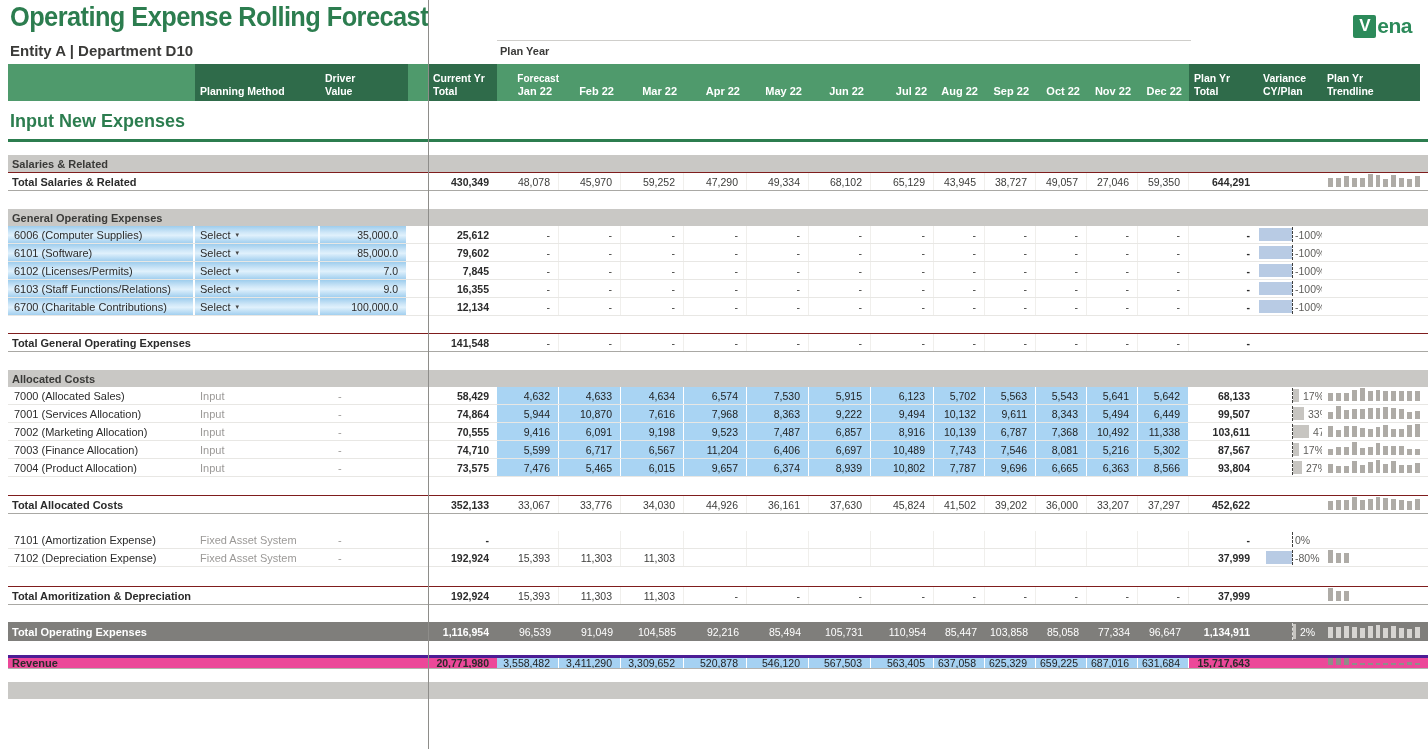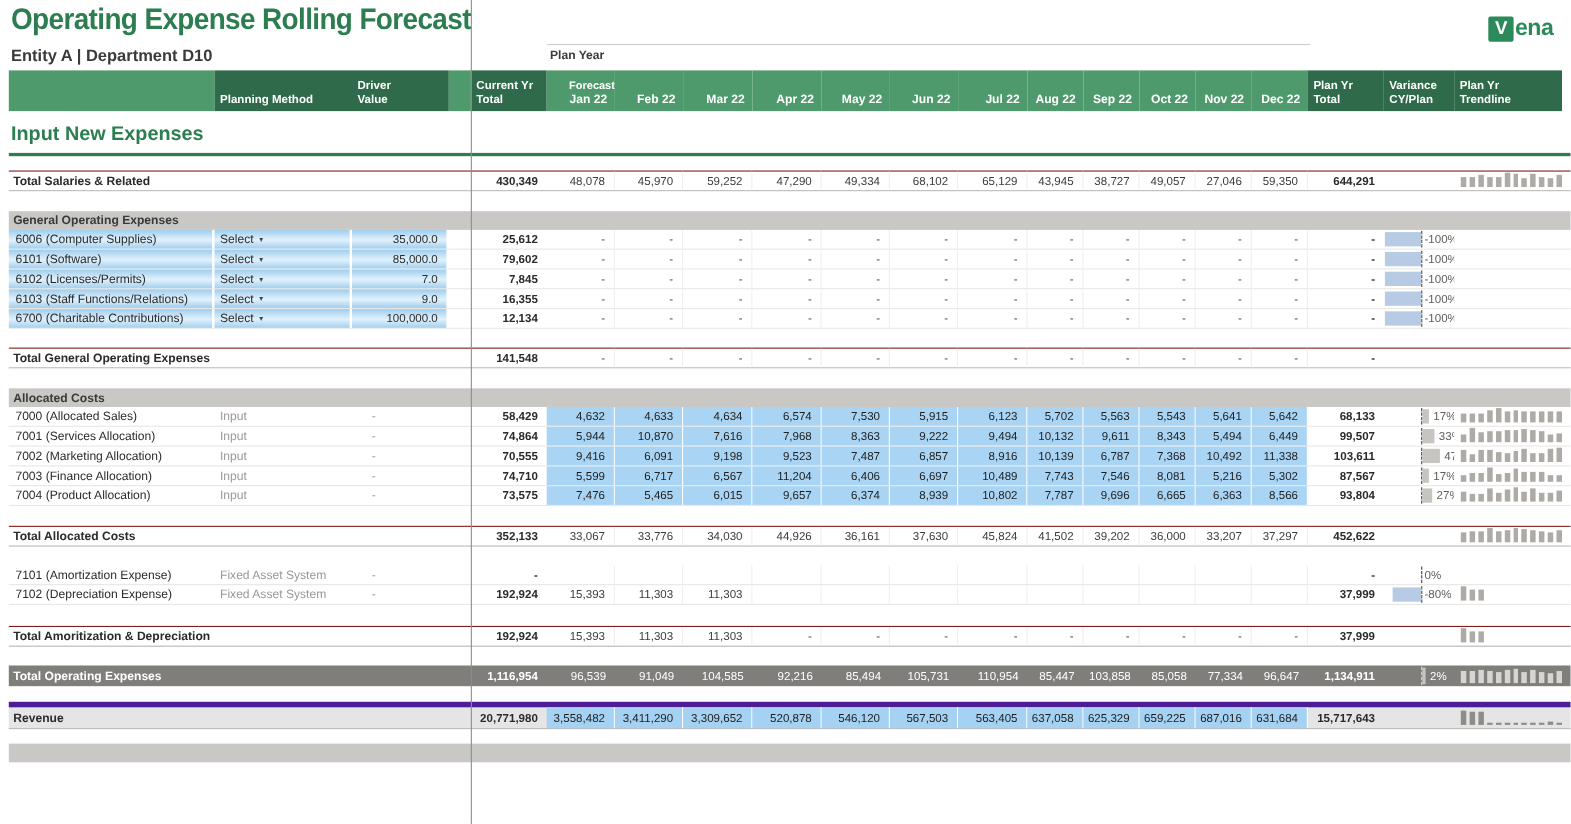--- a/index.html
+++ b/index.html
@@ -40,21 +40,21 @@
   .heading::after{content:"";position:absolute;left:0;right:0;bottom:0;height:3px;background:#2c7d4f;}
 
   
   .spacer{background:#fff;}
   .bandrow{height:17px;background:#c9c8c5;}
   .bandcell{grid-column:1/-1;display:flex;align-items:center;padding-left:4px;
             font-weight:700;font-size:11px;color:#3a3a38;}
   .row{height:18px;border-bottom:1px solid #e8e7e4;}
   .row.total{height:19px;border-top:1px solid #7f1d1d;border-bottom:1px solid #a9a8a4;}
   .row.dark{height:19px;background:#7f7e7b;border-top:none;border-bottom:none;}
-  .row.rev{height:25px;background:#e5e5e5;border-top:5px solid #4c1d95;border-bottom:1px solid #b3b2af;}
+  .row.rev{height:14px;background:#ec4899;border-top:3px solid #4c1d95;border-bottom:1px solid #b3b2af;}
 
   .c{display:flex;align-items:center;font-size:11px;color:#2b2b2b;overflow:hidden;}
   .lab{padding-left:6px;white-space:nowrap;}
   .row.total .lab,.row.dark .lab,.row.rev .lab{padding-left:4px;}
   .b{font-weight:700;}
   .num{justify-content:flex-end;padding-right:8px;font-size:10.5px;}
   .method{padding-left:5px;}
   .muted{color:#9b9997;}
   .mdash{padding-left:18px;color:#9b9997;}
   .m{border-right:1px solid #f0efec;color:#3c3c3a;}
@@ -150,20 +150,23 @@
       <div class="hc hd left">
         <div class="l1 ">Plan Yr</div>
         <div class="l2">Trendline</div>
       </div>
     </div>
   <div id="rows">
       <div class="heading">
         <span>Input New Expenses</span>
       </div>
       <div class="spacer" style="height: 13px;"></div>
+      <div class="grid-row bandrow">
+        <div class="bandcell">Salaries &amp; Related</div>
+      </div>
       <div class="grid-row row total">
         <div class="c lab b">Total Salaries &amp; Related</div>
         <div class="c method"></div>
         <div class="c mdash"></div>
         <div class="c"></div>
         <div class="c num b">430,349</div>
         <div class="c m num">48,078</div>
         <div class="c m num">45,970</div>
         <div class="c m num">59,252</div>
         <div class="c m num">47,290</div>

